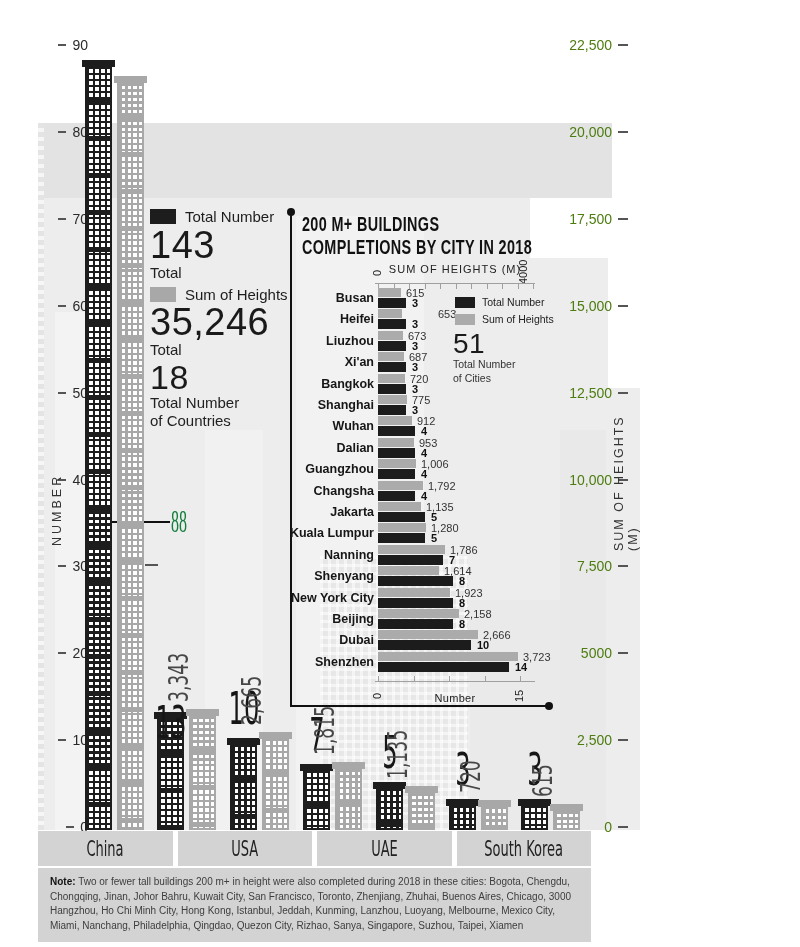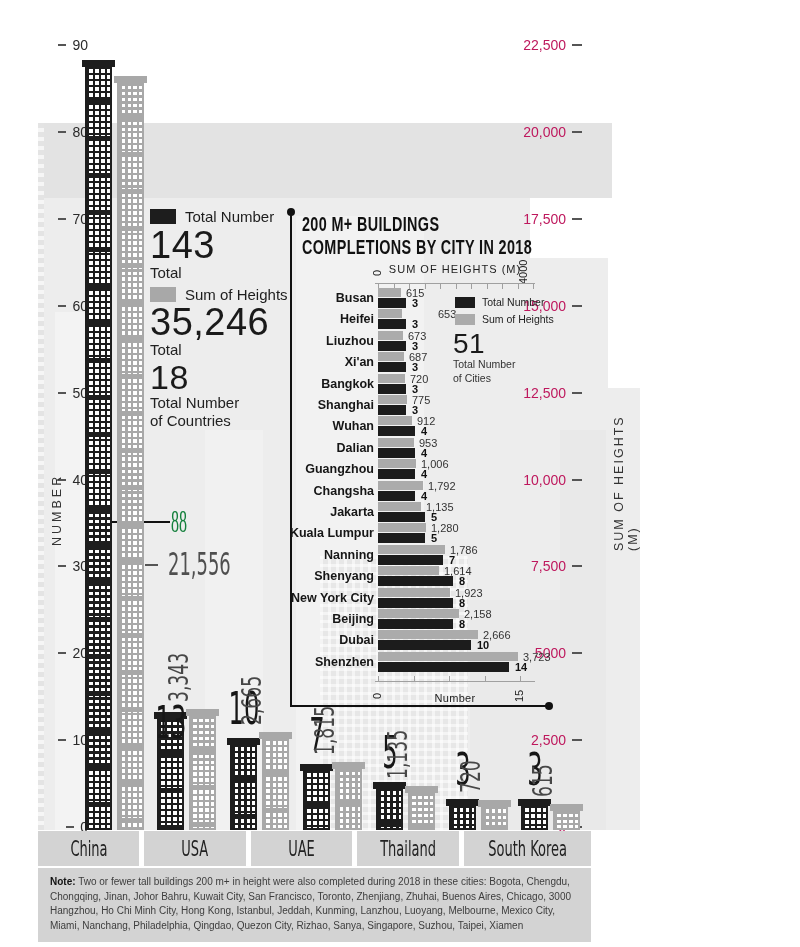--- a/index.html
+++ b/index.html
@@ -7,21 +7,21 @@
   #stage { position:relative; width:800px; height:947px; background:#fff; overflow:hidden; }
 
   
   .bg { position:absolute; background:#ededed; }
   .bg-band { background:#e3e3e3; }
   .sky { position:absolute; }
 
   
   .ltick { position:absolute; left:40px; width:48px; display:flex; justify-content:flex-end; align-items:center; gap:6px; font-size:14px; color:#2a2a2a; }
   .ltick .dash { width:8px; height:2px; background:#555; }
-  .rtick { position:absolute; left:472px; width:110px; display:flex; justify-content:flex-end; align-items:center; gap:6px; font-size:14px; color:#be185d; }
+  .rtick { position:absolute; left:518px; width:110px; display:flex; justify-content:flex-end; align-items:center; gap:6px; font-size:14px; color:#4d7c0f; }
   .rtick .dash { width:10px; height:2px; background:#555; }
   .vaxis { position:absolute; writing-mode:vertical-rl; transform:rotate(180deg); font-size:12.5px; letter-spacing:3px; color:#333; }
 
   
   .bldg { position:absolute; border-style:solid; border-width:2px; }
   .bldg.b { border-color:#1d1d1d; background-color:#fff;
     background-image:
       repeating-linear-gradient(180deg, transparent 0 32px, #1d1d1d 32px 37px),
       repeating-linear-gradient(90deg, #1d1d1d 0 2.5px, transparent 2.5px 6px),
       repeating-linear-gradient(180deg, #1d1d1d 0 2.5px, transparent 2.5px 6px); }
@@ -196,21 +196,20 @@
   </div>
   <div class="bignumber" style="left:150px; top:301px;">35,246</div>
   <div class="sub" style="left:150px; top:341px;">Total</div>
   <div class="bignumber" style="left:150px; top:358px; font-size:34px;">18</div>
   <div class="sub" style="left:150px; top:394px;">Total Number</div>
   <div class="sub" style="left:150px; top:412px;">of Countries</div>
 
   <div class="cline" style="left:112px; top:521px; width:58px; height:2px;"></div>
   <div class="callout-88" style="left:171px; top:497px;"><span>88</span></div>
   <div class="cline" style="left:145px; top:564px; width:13px; height:2px; background:#555;"></div>
-  <div class="callout-21556" style="left:168px; top:548px;"><span>21,556</span></div>
 
   <div id="main-bars">
       <div class="bldg b" style="left: 85px; top: 65px; width: 27px; height: 765px;"></div>
       <div class="bldg g" style="left: 117px; top: 81px; width: 27px; height: 749px;"></div>
       <div class="bldg b" style="left: 157px; top: 717px; width: 27px; height: 113px;"></div>
       <div class="bldg g" style="left: 189px; top: 714px; width: 27px; height: 116px;"></div>
       <div class="big-num" style="left: 133px; width: 75px; top: 685px; margin-top: 16px;"><span>13</span></div>
       <div class="vnum" style="left: 192px; top: 676px;">3,343</div>
       <div class="bldg b" style="left: 230px; top: 743px; width: 27px; height: 87px;"></div>
       <div class="bldg g" style="left: 262px; top: 737px; width: 27px; height: 93px;"></div>
@@ -383,23 +382,20 @@
       <div class="tile">
         <span>China</span>
       </div>
       <div class="tile">
         <span>USA</span>
       </div>
       <div class="tile">
         <span>UAE</span>
       </div>
       <div class="tile">
-        <span>Thailand</span>
-      </div>
-      <div class="tile">
         <span>South Korea</span>
       </div>
     </div>
   <div id="note">
     <b>Note:</b>
     <span>Two or fewer tall buildings 200 m+ in height were also completed during 2018 in these cities: Bogota, Chengdu, Chongqing, Jinan, Johor Bahru, Kuwait City, San Francisco, Toronto, Zhenjiang, Zhuhai, Buenos Aires, Chicago, 3000 Hangzhou, Ho Chi Minh City, Hong Kong, Istanbul, Jeddah, Kunming, Lanzhou, Luoyang, Melbourne, Mexico City, Miami, Nanchang, Philadelphia, Qingdao, Quezon City, Rizhao, Sanya, Singapore, Suzhou, Taipei, Xiamen</span>
   </div>
 
 </div>
 

